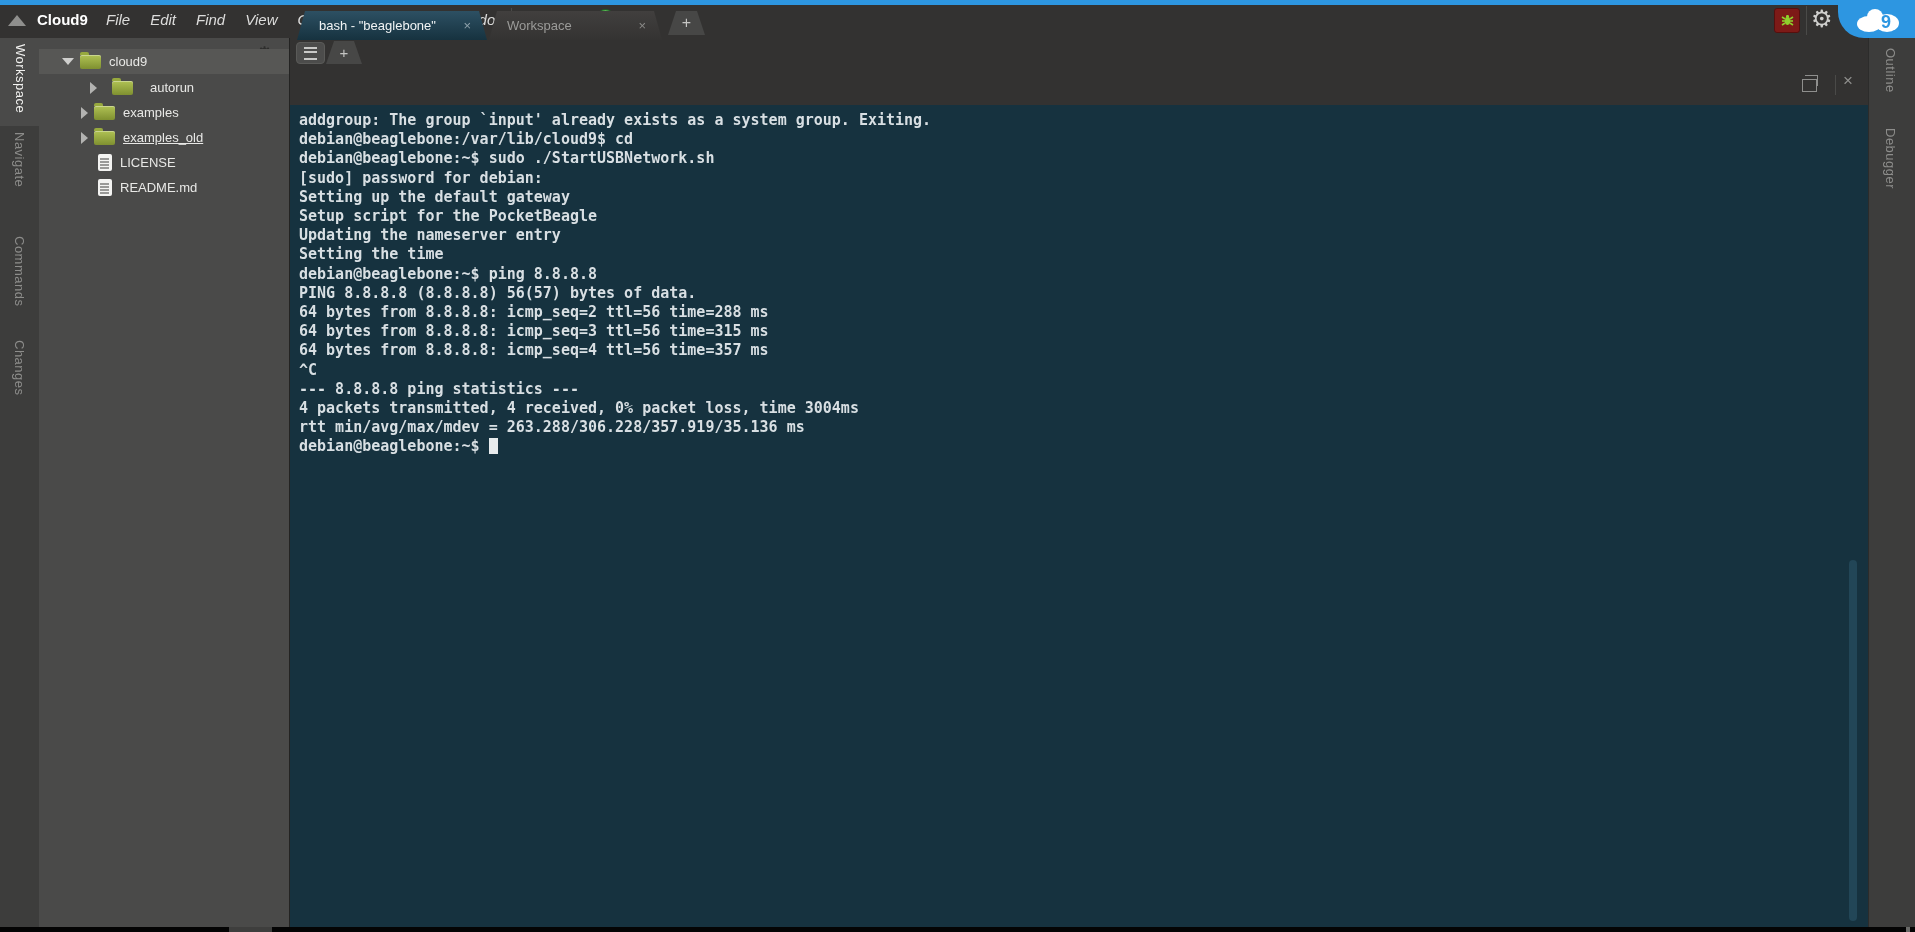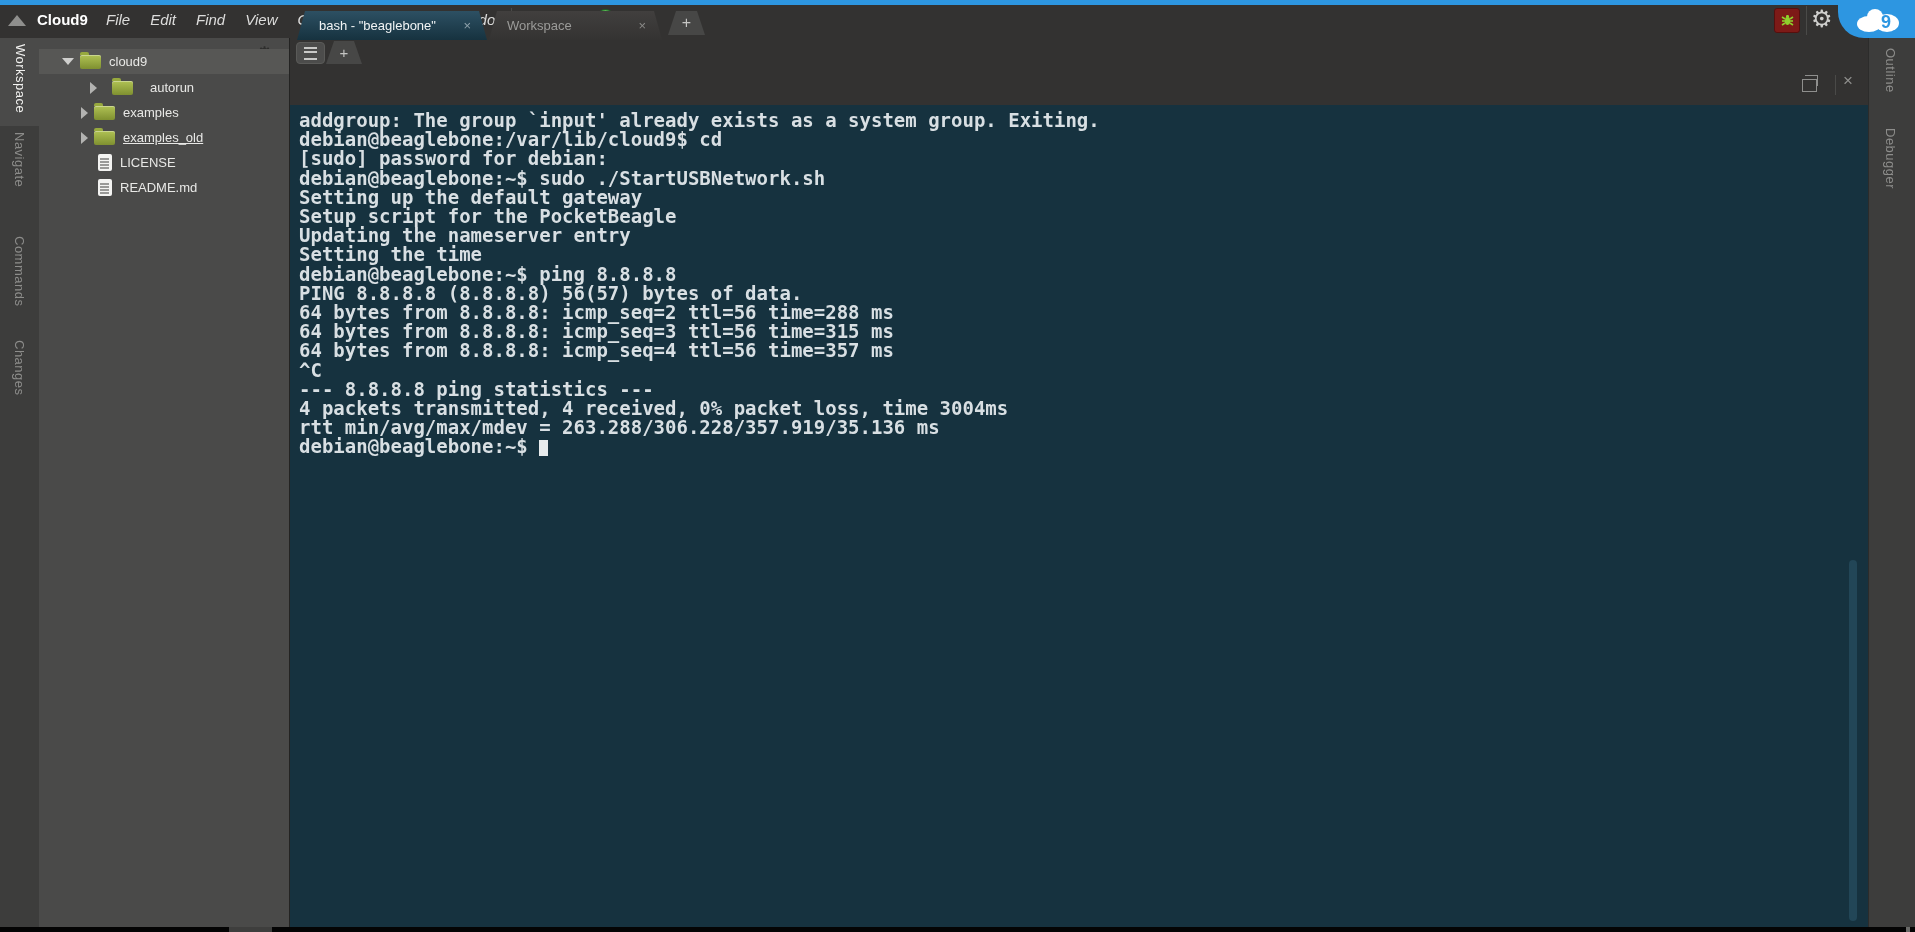--- a/index.html
+++ b/index.html
@@ -80,21 +80,21 @@
       display:flex;align-items:center;justify-content:center;cursor:pointer;}
   #pane-restore{left:1802px;top:79px;width:13px;height:11px;border:1.5px solid #8f8f8d;cursor:pointer;background:#333231;}
   #pane-restore:before{content:"";position:absolute;left:2px;top:-5px;width:12px;height:10px;
       border:1.5px solid #8f8f8d;border-bottom:none;border-left:none;}
   #pane-div{left:1835px;top:75px;height:20px;}
   #pane-close{left:1843px;top:71px;color:#8f8f8d;font-size:17px;cursor:pointer;}
 
   
   #terminal{left:290px;top:105px;width:1578px;height:822px;background:#16323f;
       font-family:"DejaVu Sans Mono","Liberation Mono",monospace;font-weight:bold;
-      font-size:19px;line-height:19.2px;color:#d8dfe3;padding:6px 0 0 9px;box-sizing:border-box;}
+      font-size:15px;line-height:19.2px;color:#d8dfe3;padding:6px 0 0 9px;box-sizing:border-box;}
   #terminal .tline{white-space:pre;}
   #cursor{display:inline-block;width:9px;height:16px;background:#e7ebed;vertical-align:-3px;}
   #term-scroll{left:1849px;top:560px;width:8px;height:361px;background:#224657;border-radius:4px;cursor:pointer;}
 
   
   #right-rail{left:1868px;top:38px;width:47px;height:889px;background:#3d3d3c;border-left:1px solid #2c2c2b;}
 
   
   #bottom-bar{left:0;top:927px;width:1915px;height:5px;background:#040404;}
   #bottom-seg{left:229px;top:927px;width:43px;height:5px;background:#3e3e3d;}
@@ -209,22 +209,22 @@
   <span class="tclose">×</span>
 </div>
 <div id="tab-plus" class="abs trap">+</div>
 <div id="pane-restore" class="abs"></div>
 <div id="pane-div" class="abs vdiv"></div>
 <div id="pane-close" class="abs">×</div>
 
 <div id="terminal" class="abs">
   <div class="tline">addgroup: The group `input' already exists as a system group. Exiting.</div>
   <div class="tline">debian@beaglebone:/var/lib/cloud9$ cd</div>
+  <div class="tline">debian@beaglebone:~$ sudo ./StartUSBNetwork.sh</div>
   <div class="tline">[sudo] password for debian:</div>
-  <div class="tline">debian@beaglebone:~$ sudo ./StartUSBNetwork.sh</div>
   <div class="tline">Setting up the default gateway</div>
   <div class="tline">Setup script for the PocketBeagle</div>
   <div class="tline">Updating the nameserver entry</div>
   <div class="tline">Setting the time</div>
   <div class="tline">debian@beaglebone:~$ ping 8.8.8.8</div>
   <div class="tline">PING 8.8.8.8 (8.8.8.8) 56(57) bytes of data.</div>
   <div class="tline">64 bytes from 8.8.8.8: icmp_seq=2 ttl=56 time=288 ms</div>
   <div class="tline">64 bytes from 8.8.8.8: icmp_seq=3 ttl=56 time=315 ms</div>
   <div class="tline">64 bytes from 8.8.8.8: icmp_seq=4 ttl=56 time=357 ms</div>
   <div class="tline">^C</div>

